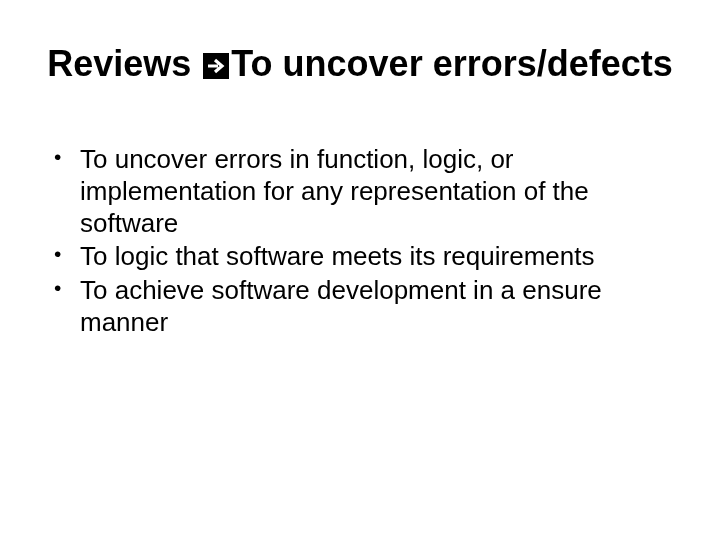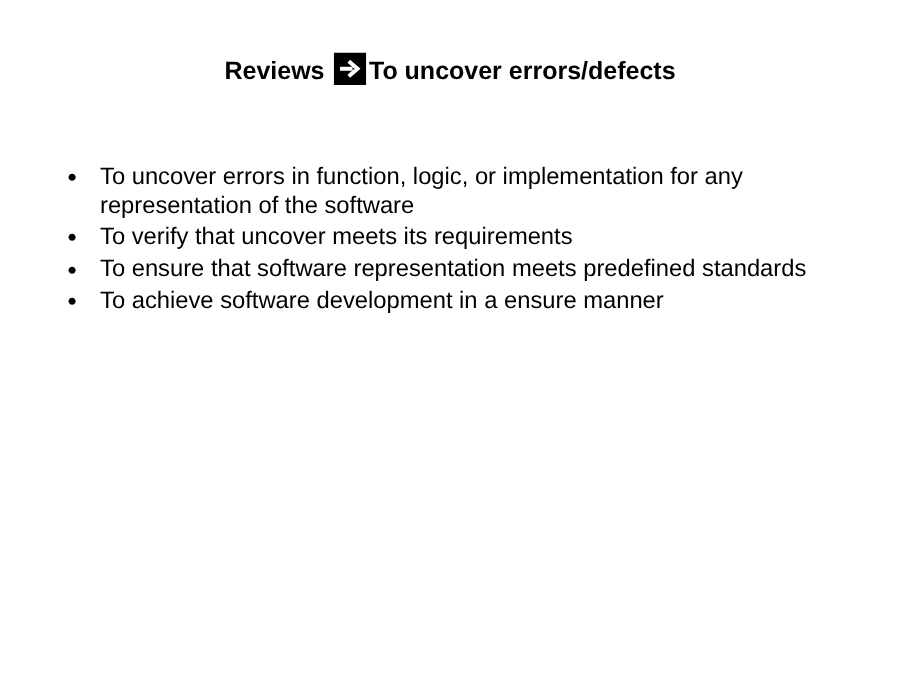--- a/index.html
+++ b/index.html
@@ -1,33 +1,33 @@
 <!DOCTYPE html>
 <html><head>
 <meta charset="utf-8">
 <style>
   * { margin: 0; padding: 0; box-sizing: border-box; }
   html, body { width: 720px; height: 540px; background: #fff; font-family: Arial, Helvetica, sans-serif; color: #000; }
   .slide { width: 720px; height: 540px; padding: 42px 36px 40px 36px; }
   .title {
-    font-size: 20px;
+    font-size: 36px;
     font-weight: bold;
     text-align: center;
     margin: 0 auto 56px auto;
     line-height: 1.2;
   }
   .arrow {
     display: inline-block;
     vertical-align: middle;
     margin: 0 2px;
   }
   .bullets {
     list-style: none;
     padding-left: 18px;
-    font-size: 19px;
+    font-size: 26px;
     line-height: 1.22;
     margin-top: 48px;
   }
   .bullets li {
     position: relative;
     padding-left: 26px;
     margin-bottom: 2px;
   }
   .bullets li::before {
     content: "•";
@@ -42,17 +42,16 @@
 
 <div class="slide">
   <h1 class="title">
     <span>Reviews </span><span class="arrow"><svg width="26" height="26" viewBox="0 0 26 26">
           <rect x="0" y="0" width="26" height="26" fill="#000"></rect>
           <path d="M5 13 L15 13 M12 7 L19 13 L12 19" stroke="#fff" stroke-width="3.2" fill="none" stroke-linecap="butt" stroke-linejoin="miter"></path>
         </svg></span><span>To uncover errors/defects</span>
   </h1>
   <ul class="bullets">
     <li><span>To uncover errors in function, logic, or implementation for any representation of the software</span></li>
-    <li><span>To verify that uncover meets its requirements</span></li>
-    <li><span>To ensure that software representation meets predefined standards</span></li>
+    <li><span>To logic that software meets its requirements</span></li>
     <li><span>To achieve software development in a ensure manner</span></li>
   </ul>
 </div>
 
 </body></html>

